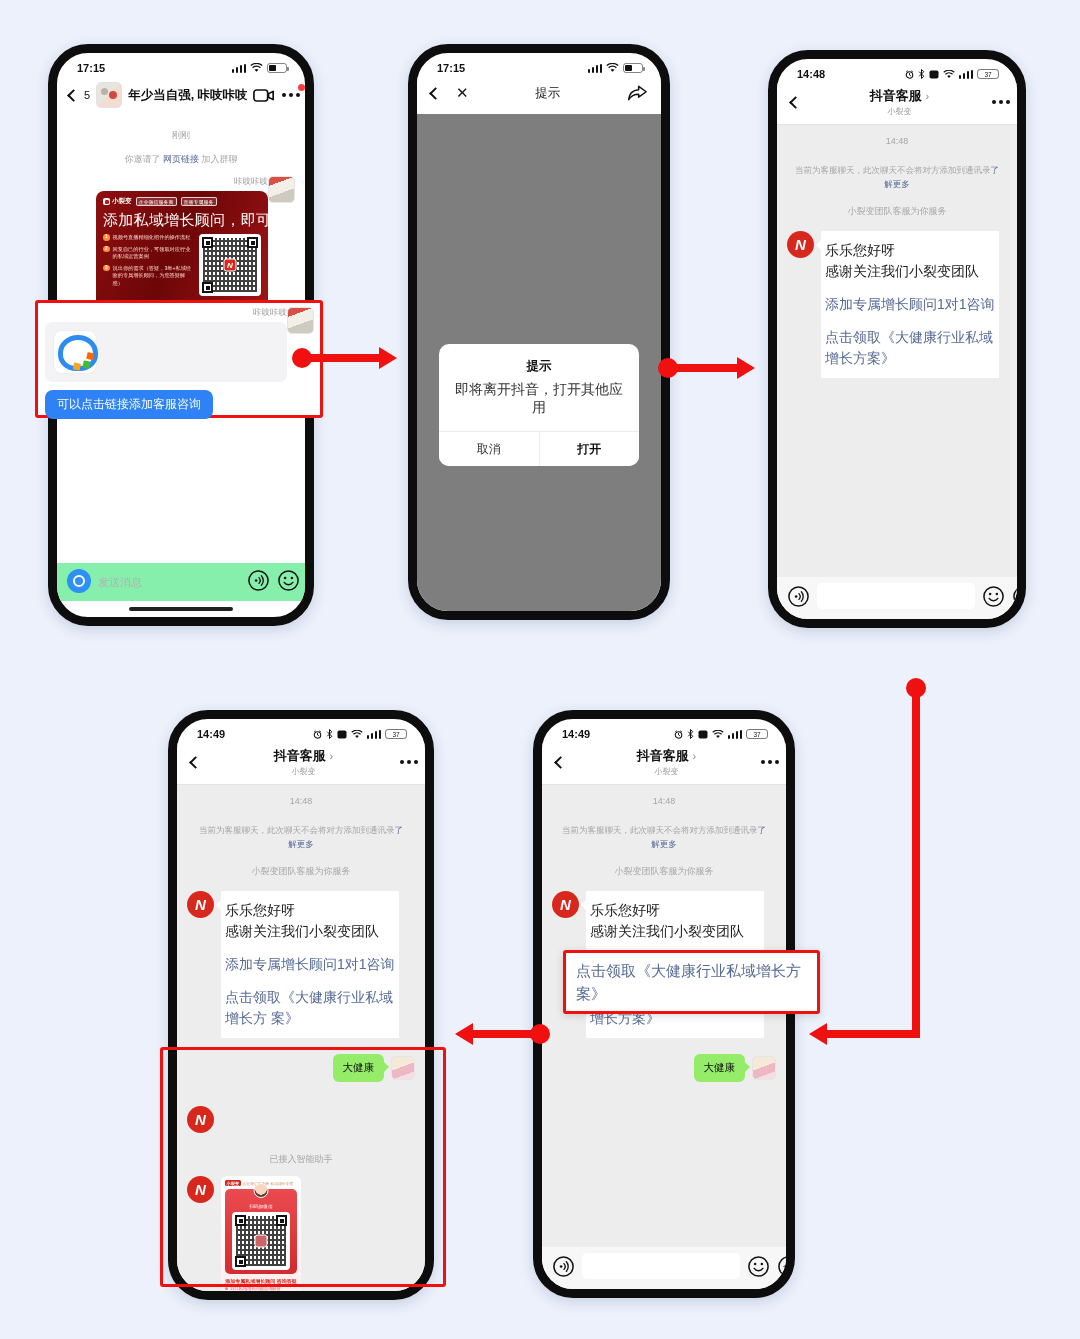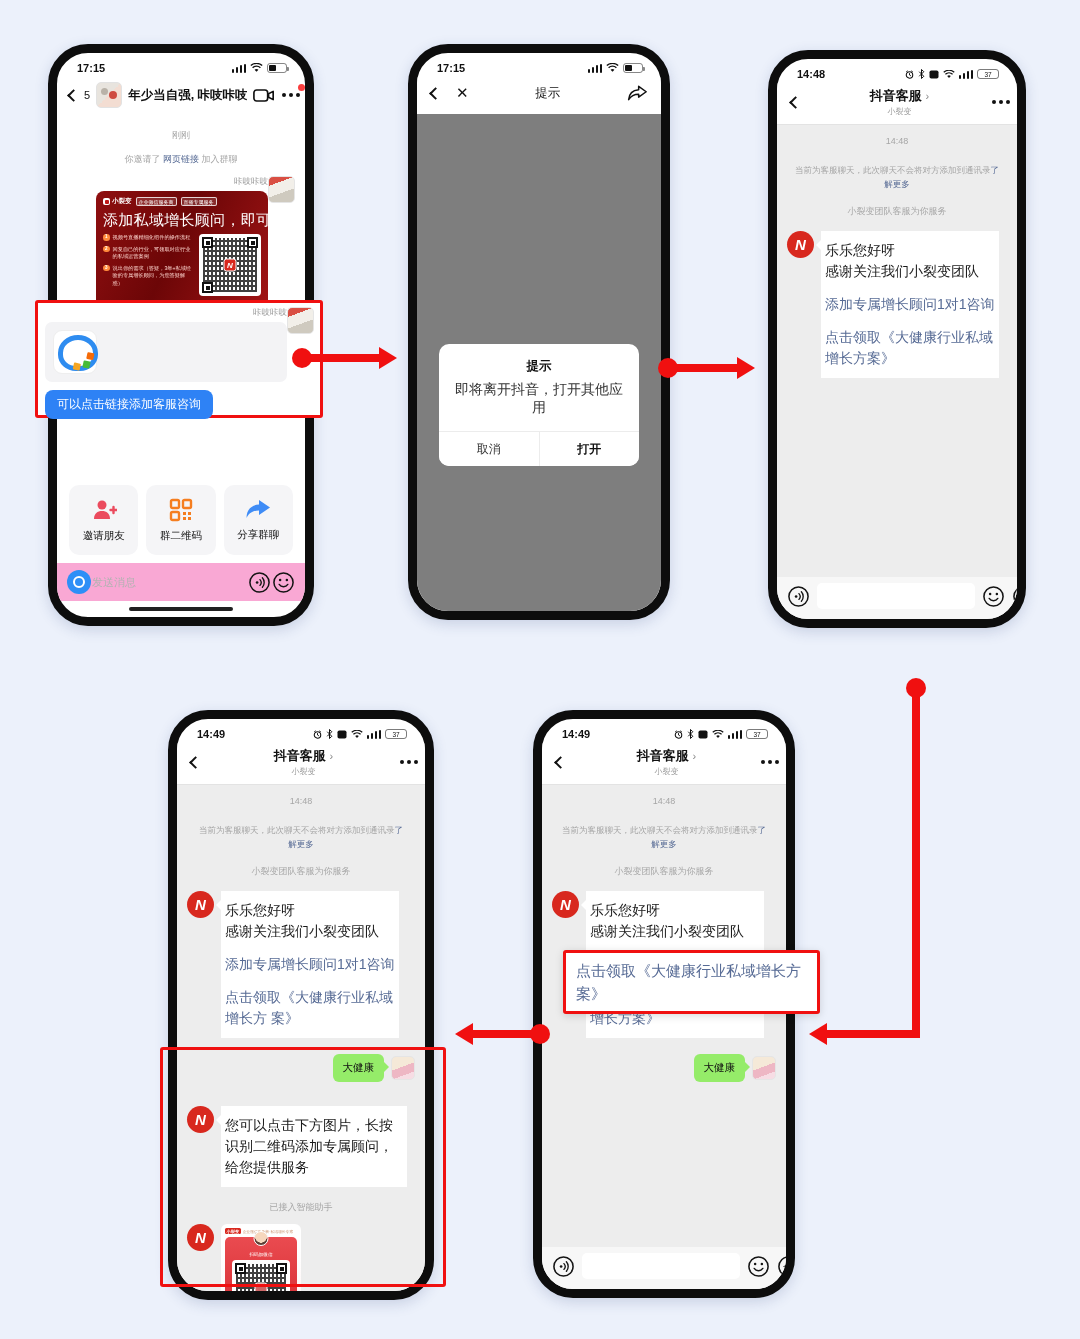--- a/index.html
+++ b/index.html
@@ -74,21 +74,21 @@
   .wxlogo::before { content:""; position:absolute; left:4px; top:4px; width:30px; height:26px; border-radius:50% 50% 45% 45%; border:5px solid #2E8CF0; }
   .wxlogo::after { content:""; position:absolute; right:6px; bottom:5px; width:7px; height:7px; background:#46BB36; box-shadow:-9px 4px 0 #F5A623, 2px -9px 0 #F56A07; border-radius:1px; transform:rotate(12deg); }
   .lk-t { font-size:11.5px; font-weight:700; color:#111; margin-bottom:3px; }
   .lk-u { font-size:10px; color:#8a8a8a; line-height:1.35; width:168px; word-break:break-all; }
   .cta { margin-top:8px; align-self:flex-start; background:#2E82F5; color:#fff; border:none; font-size:12px; font-family:inherit; border-radius:8px; padding:6px 12px; }
 
   
   .actions1 { display:flex; gap:8px; padding:6px 12px 8px; }
   .action { flex:1; height:70px; background:#F5F5F7; border-radius:10px; display:flex; flex-direction:column; align-items:center; justify-content:center; gap:7px; }
   .action .lbl { font-size:10.5px; color:#111; }
-  .inputbar1 { display:flex; align-items:center; gap:1px; padding:6px 10px; background:#f9a8d4; }
+  .inputbar1 { display:flex; gap:7px; padding:6px 10px; background:#86efac; }
   .camblue { width:24px; height:24px; border-radius:50%; background:#2E8FF7; position:relative; flex:none; }
   .camblue::after { content:""; position:absolute; inset:6px; border:2.5px solid #fff; border-radius:50%; }
   .sendin { flex:1; height:26px; border:none; background:transparent; font-size:11px; color:#333; outline:none; font-family:inherit; }
   .sendin::placeholder { color:#B2B2B2; }
   .cic { width:23px; height:23px; flex:none; color:#141414; }
   .homebar { height:16px; display:flex; align-items:center; justify-content:center; }
   .homebar i { width:104px; height:4.5px; border-radius:3px; background:#202020; display:block; }
 
   
   .nav2d { display:flex; align-items:center; padding:8px 14px 12px; gap:16px; background:#fff; }
@@ -227,45 +227,20 @@
               <div class="pfoot">
                 <span class="tag">长按识别二维码</span>
                 <span class="txt">即可添加顾问 ▸</span>
               </div>
             </div>
           </div>
           <span class="avatar av-cat"></span>
         </div>
         <div class="sysmsg">新功能：长按消息可以选择置顶</div>
       </div>
-      <div class="actions1">
-        <div class="action">
-          <svg width="26" height="24" viewBox="0 0 26 24">
-              <circle cx="11" cy="7" r="4.5" fill="#EB4B5E"></circle>
-              <path d="M3 21 C3 15.5 6.5 13 11 13 C15.5 13 19 15.5 19 21 Z" fill="#EB4B5E"></path>
-              <path d="M19.5 12 h6 M22.5 9 v6" stroke="#EB4B5E" stroke-width="2.4" stroke-linecap="round"></path>
-            </svg>
-          <span class="lbl">邀请朋友</span>
-        </div>
-        <div class="action">
-          <svg width="24" height="24" viewBox="0 0 24 24">
-              <rect x="2" y="2" width="8" height="8" rx="1.5" fill="none" stroke="#F57E20" stroke-width="2.4"></rect>
-              <rect x="14" y="2" width="8" height="8" rx="1.5" fill="none" stroke="#F57E20" stroke-width="2.4"></rect>
-              <rect x="2" y="14" width="8" height="8" rx="1.5" fill="none" stroke="#F57E20" stroke-width="2.4"></rect>
-              <path d="M14 14 h3 v3 h-3 z M19 14 h3 v3 h-3 z M14 19 h3 v3 h-3 z M19 19 h3 v3 h-3 z" fill="#F57E20"></path>
-            </svg>
-          <span class="lbl">群二维码</span>
-        </div>
-        <div class="action">
-          <svg width="26" height="22" viewBox="0 0 26 22">
-              <path d="M14 1 L25 8.5 L14 16 V11.5 C7 11.5 3.5 14.5 1.5 19 C1.5 11 6 6 14 5.5 Z" fill="#3F8CF6"></path>
-            </svg>
-          <span class="lbl">分享群聊</span>
-        </div>
-      </div>
       <div class="inputbar1">
         <span class="camblue"></span>
         <input class="sendin" placeholder="发送消息" style="">
         <svg class="cic" viewBox="0 0 24 24">
             <circle cx="12" cy="12" r="10" fill="none" stroke="currentColor" stroke-width="1.6"></circle>
             <circle cx="9.5" cy="12" r="1.4" fill="currentColor"></circle>
             <path d="M12.5 9 A4.5 4.5 0 0 1 12.5 15 M15 7 A7.5 7.5 0 0 1 15 17" fill="none" stroke="currentColor" stroke-width="1.4" stroke-linecap="round"></path>
           </svg>
         <svg class="cic" viewBox="0 0 24 24">
             <circle cx="12" cy="12" r="10" fill="none" stroke="currentColor" stroke-width="1.6"></circle>
@@ -446,23 +421,22 @@
             <div class="blk">添加专属增长顾问1对1咨询</div>
             <div class="blk">点击领取《大健康行业私域增长方 案》</div>
           </div>
         </div>
         <div class="rowR">
           <span class="gbubble">大健康</span>
           <span class="avatar av-girl" style="width:24px;height:24px"></span>
         </div>
         <div class="brow" style="margin-top:24px">
           <span class="navatar">N</span>
-          <div class="wbubble" style="max-width:186px">您可以点击下方图片，长按识别二维码添加专属顾问，给您提供服务</div>
-        </div>
-        <div class="sysmsg" style="margin-top:14px">已接入智能助手</div>
+        </div>
+        <div class="sysmsg" style="margin-top:20px">已接入智能助手</div>
         <div class="brow" style="margin-top:10px">
           <span class="navatar">N</span>
           <div class="qcard">
             <div class="qcard-h">
               <span class="b1">小裂变</span>
               <span class="b2">企业微信服务商·私域增长专家</span>
             </div>
             <div class="qpanel">
               <span class="qface"></span>
               <div class="bn">扫码加微信</div>

